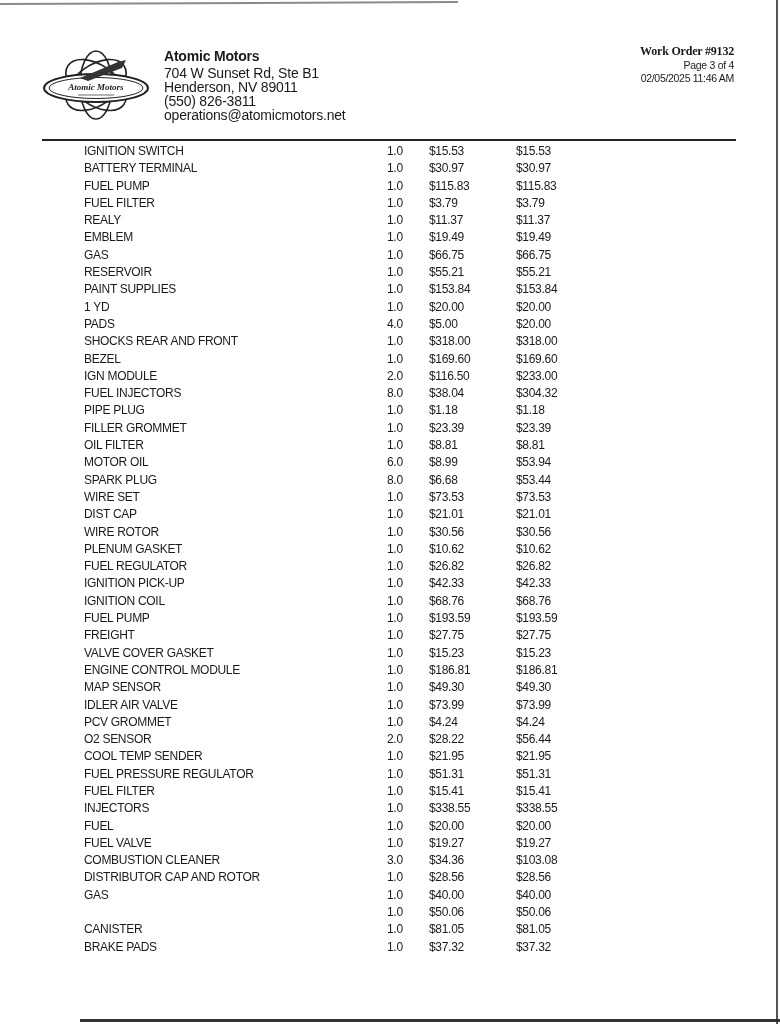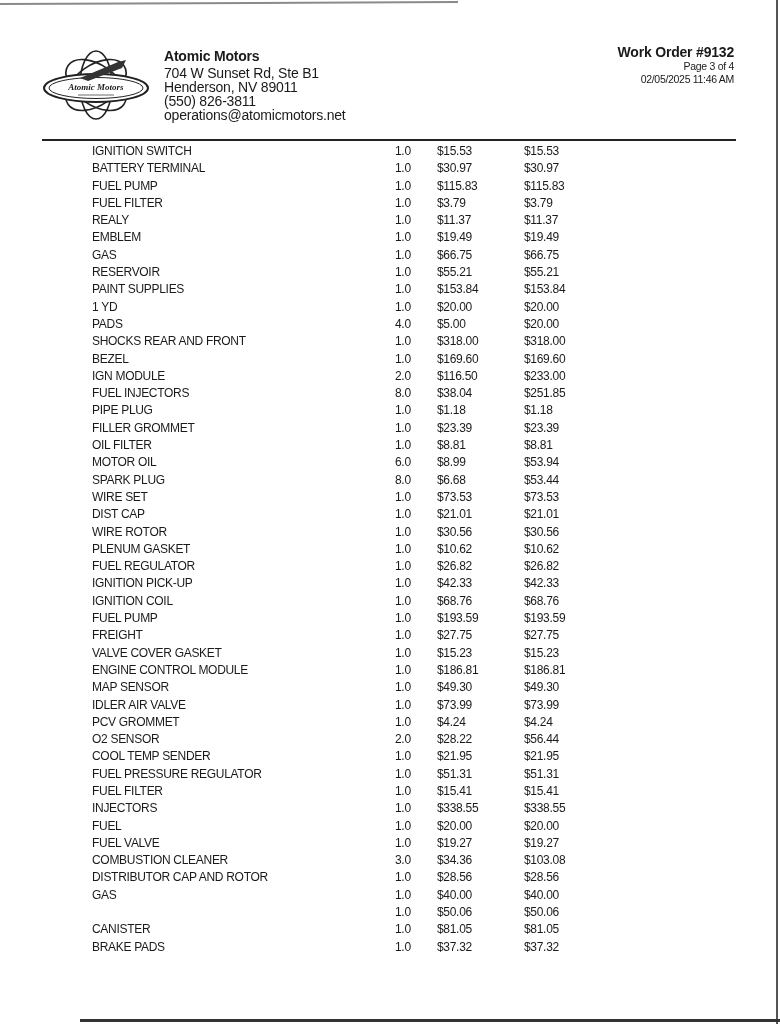--- a/index.html
+++ b/index.html
@@ -10,27 +10,27 @@
   .top-rule { position: absolute; left: 0; top: 3px; width: 458px; height: 2px; background: #8a8a8a; transform: rotate(-0.25deg); transform-origin: left; }
   .right-edge { position: absolute; right: 2px; top: 0; width: 2px; height: 1024px; background: #555; }
   .bottom-rule { position: absolute; left: 80px; top: 1019px; width: 700px; height: 3px; background: #333; }
 
   .logo { position: absolute; left: 40px; top: 48px; width: 112px; height: 74px; }
   .company { position: absolute; left: 164px; top: 48px; }
   .company-name { font-size: 14px; font-weight: bold; margin-bottom: 2px; letter-spacing: -0.2px; }
   .company-line { font-size: 14px; line-height: 14px; letter-spacing: -0.2px; }
 
   .wo { position: absolute; right: 46px; top: 44px; text-align: right; }
-  .wo-title { font-size: 14px; font-weight: bold; letter-spacing: -0.2px; }
+  .wo-title { font-size: 12px; font-weight: bold; letter-spacing: -0.2px; font-family: Liberation Serif, serif; }
   .wo-line { font-size: 10.5px; line-height: 13px; letter-spacing: -0.3px; }
 
   .header-rule { position: absolute; left: 42px; top: 139px; width: 694px; height: 2px; background: #222; }
 
   .items { position: absolute; left: 0; top: 143px; width: 780px; }
-  .row { position: relative; height: 17.3px; font-size: 12px; letter-spacing: -0.3px; margin-left: 8px; }
+  .row { position: relative; height: 17.3px; font-size: 12px; letter-spacing: -0.3px; }
   .row span { position: absolute; top: 1px; white-space: nowrap; }
   .desc { left: 84px; }
   .qty { left: 387px; }
   .price { left: 429px; }
   .total { left: 516px; }
 </style>
 </head>
 <body>
 
 <div class="top-rule"></div>
@@ -149,21 +149,21 @@
     <div class="row">
       <span class="desc">IGN MODULE</span>
       <span class="qty">2.0</span>
       <span class="price">$116.50</span>
       <span class="total">$233.00</span>
     </div>
     <div class="row">
       <span class="desc">FUEL INJECTORS</span>
       <span class="qty">8.0</span>
       <span class="price">$38.04</span>
-      <span class="total">$251.85</span>
+      <span class="total">$304.32</span>
     </div>
     <div class="row">
       <span class="desc">PIPE PLUG</span>
       <span class="qty">1.0</span>
       <span class="price">$1.18</span>
       <span class="total">$1.18</span>
     </div>
     <div class="row">
       <span class="desc">FILLER GROMMET</span>
       <span class="qty">1.0</span>

